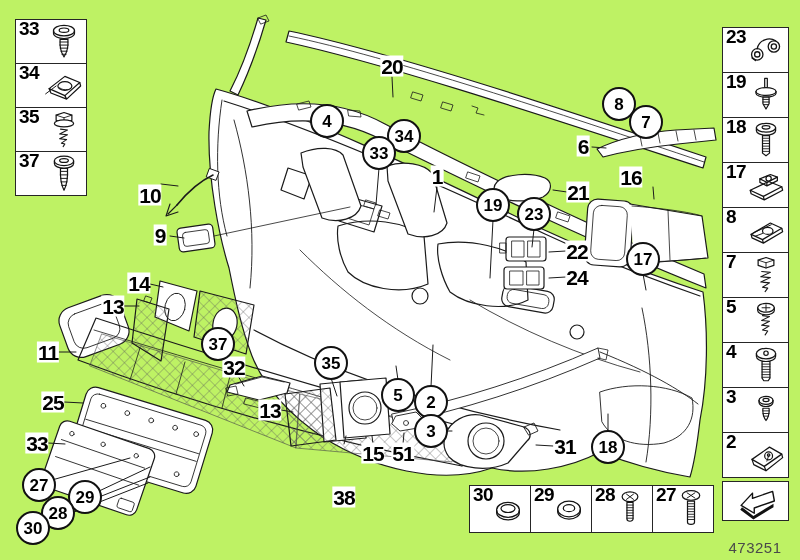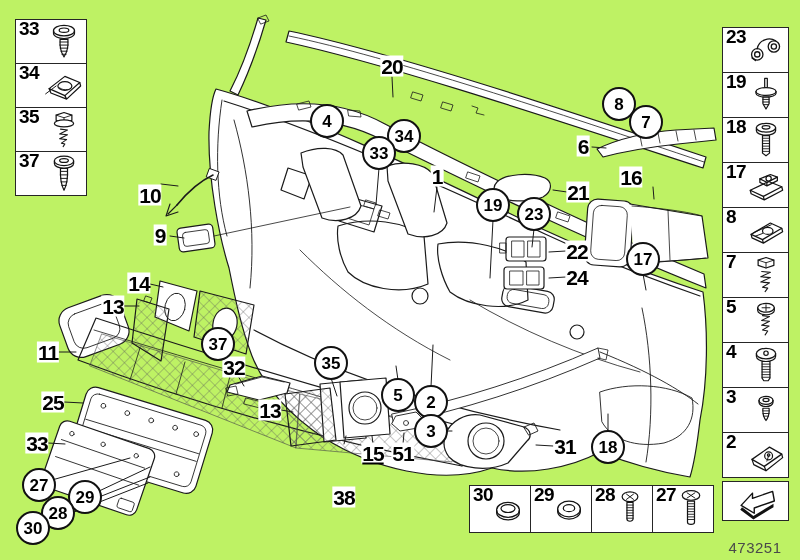--- a/index.html
+++ b/index.html
@@ -331,21 +331,21 @@
       <div class="callout plain" style="left: 577px; top: 251px;">22</div>
       <div class="callout plain" style="left: 577px; top: 277px; text-align: right;">24</div>
       <div class="callout plain" style="left: 139px; top: 283px;">14</div>
       <div class="callout plain" style="left: 113px; top: 306px;">13</div>
       <div class="callout plain" style="left: 48px; top: 352px;">11</div>
       <div class="callout plain" style="left: 234px; top: 367px;">32</div>
       <div class="callout plain" style="left: 53px; top: 402px;">25</div>
       <div class="callout plain" style="left: 270px; top: 410px;">13</div>
       <div class="callout plain" style="left: 37px; top: 443px;">33</div>
       <div class="callout plain" style="left: 344px; top: 453px; margin-top: 44px;">38</div>
-      <div class="callout plain" style="left: 373px; top: 453px; text-decoration: underline;">15</div>
+      <div class="callout plain" style="left: 373px; top: 453px;">15</div>
       <div class="callout plain" style="left: 403px; top: 453px;">51</div>
       <div class="callout plain" style="left: 565px; top: 446px;">31</div>
       <div class="callout circled" style="left: 327px; top: 121px;">4</div>
       <div class="callout circled" style="left: 404px; top: 136px;">34</div>
       <div class="callout circled" style="left: 379px; top: 153px;">33</div>
       <div class="callout circled" style="left: 619px; top: 104px;">8</div>
       <div class="callout circled" style="left: 646px; top: 122px;">7</div>
       <div class="callout circled" style="left: 493px; top: 205px;">19</div>
       <div class="callout circled" style="left: 534px; top: 214px;">23</div>
       <div class="callout circled" style="left: 643px; top: 259px;">17</div>

